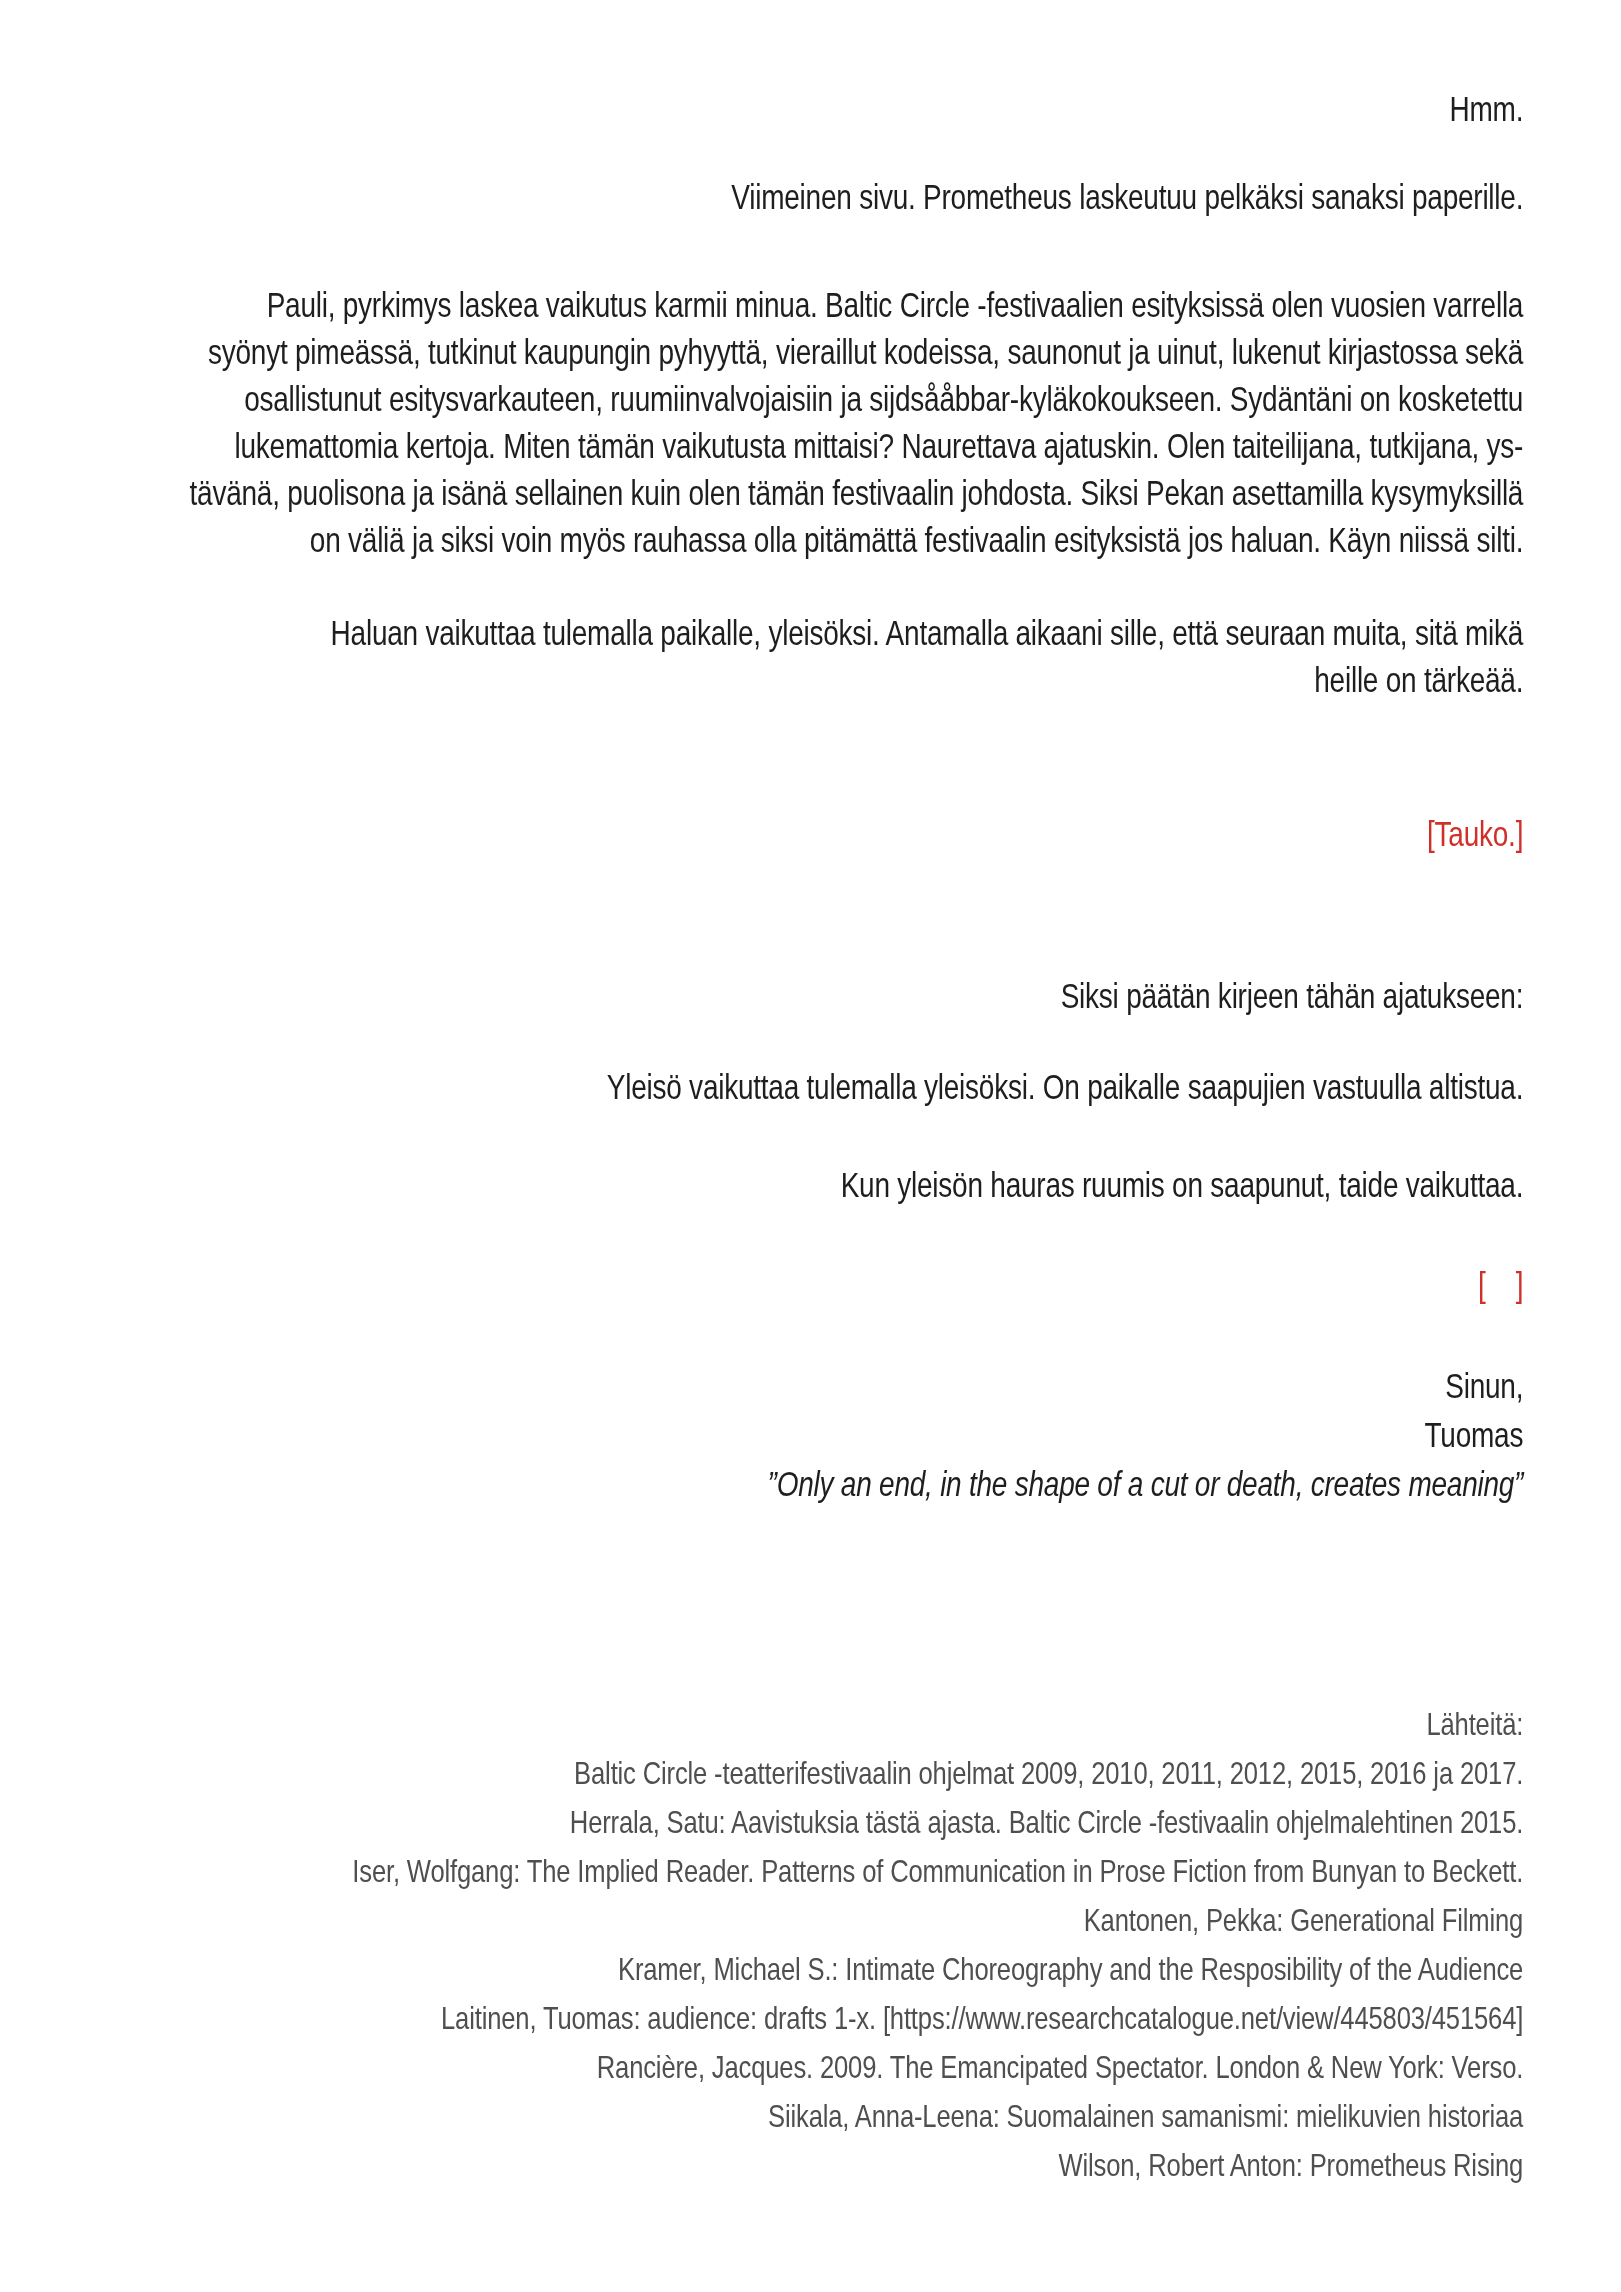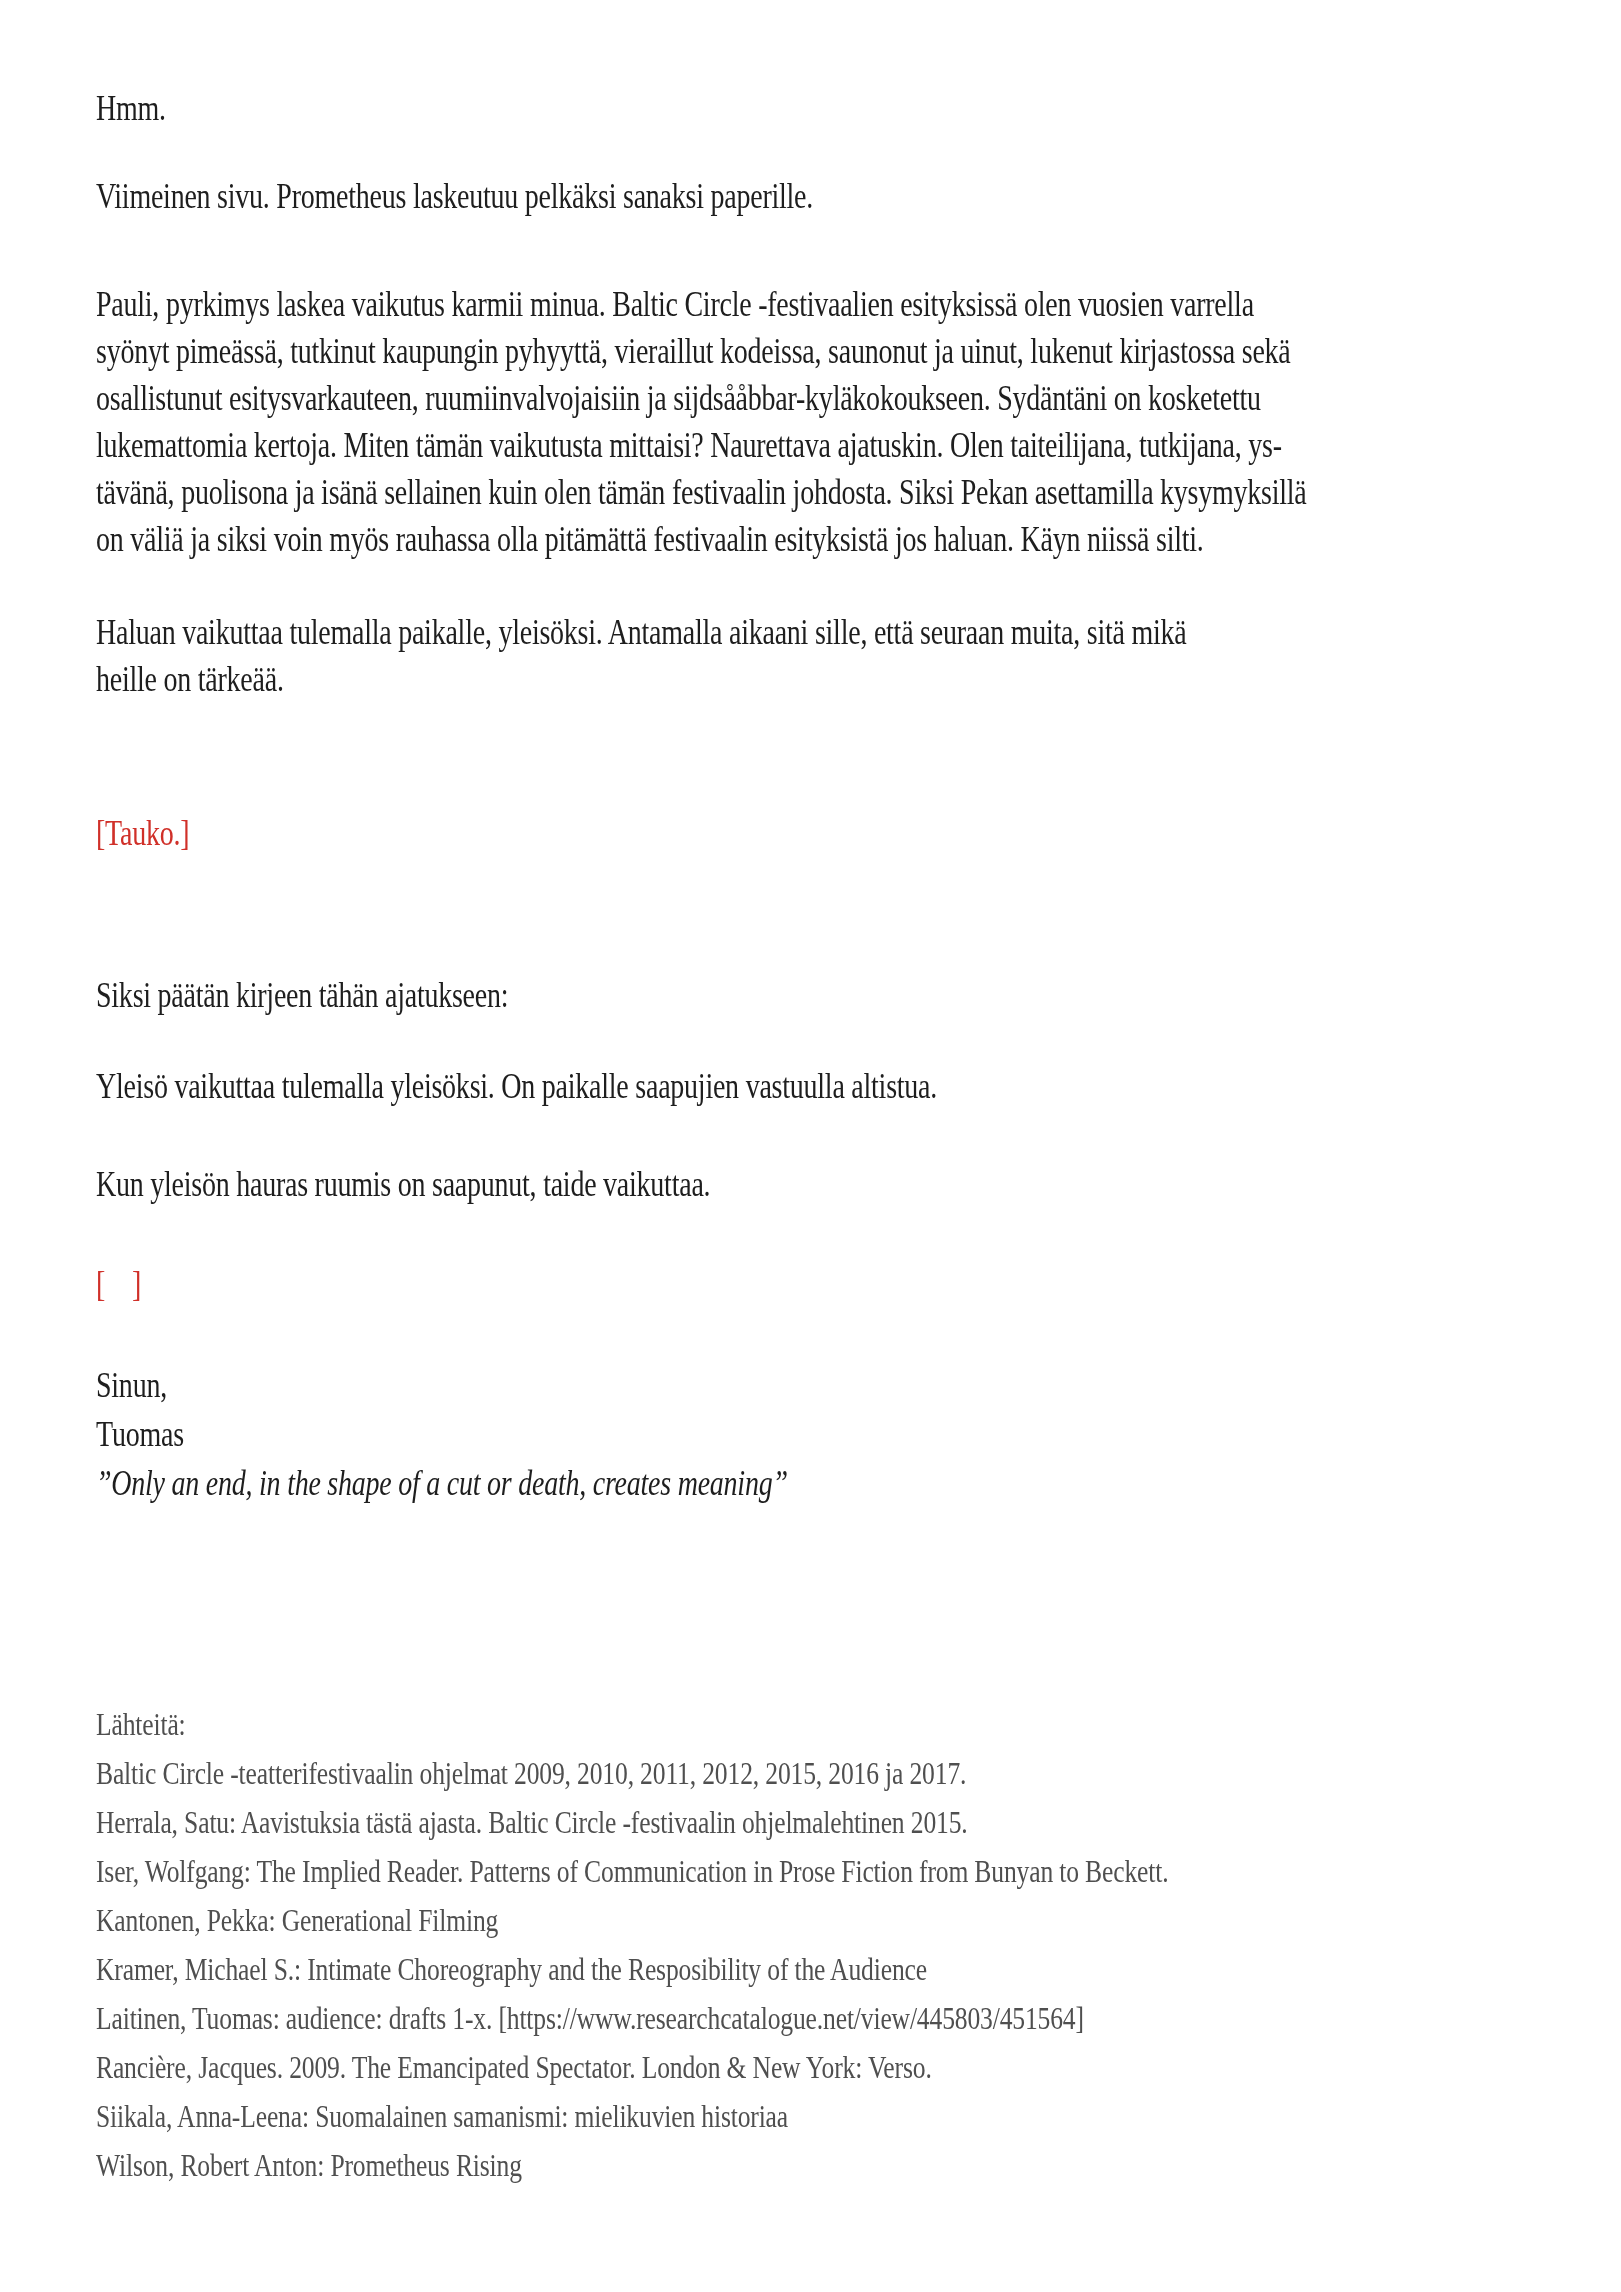--- a/index.html
+++ b/index.html
@@ -6,22 +6,23 @@
     margin: 0;
     padding: 0;
     background: #ffffff;
   }
   .page {
     position: relative;
     width: 1621px;
     height: 2293px;
     background: #ffffff;
     overflow: hidden;
-    font-family: Liberation Serif, serif;
+    font-family: Liberation Sans, sans-serif;
     color: #1e1e1e;
+    text-align: right;
   }
   .content {
     position: absolute;
     left: 96px;
     top: 85px;
     width: 1784px;
     transform: scaleX(0.80);
     transform-origin: left top;
     font-size: 35px;
     line-height: 47px;

